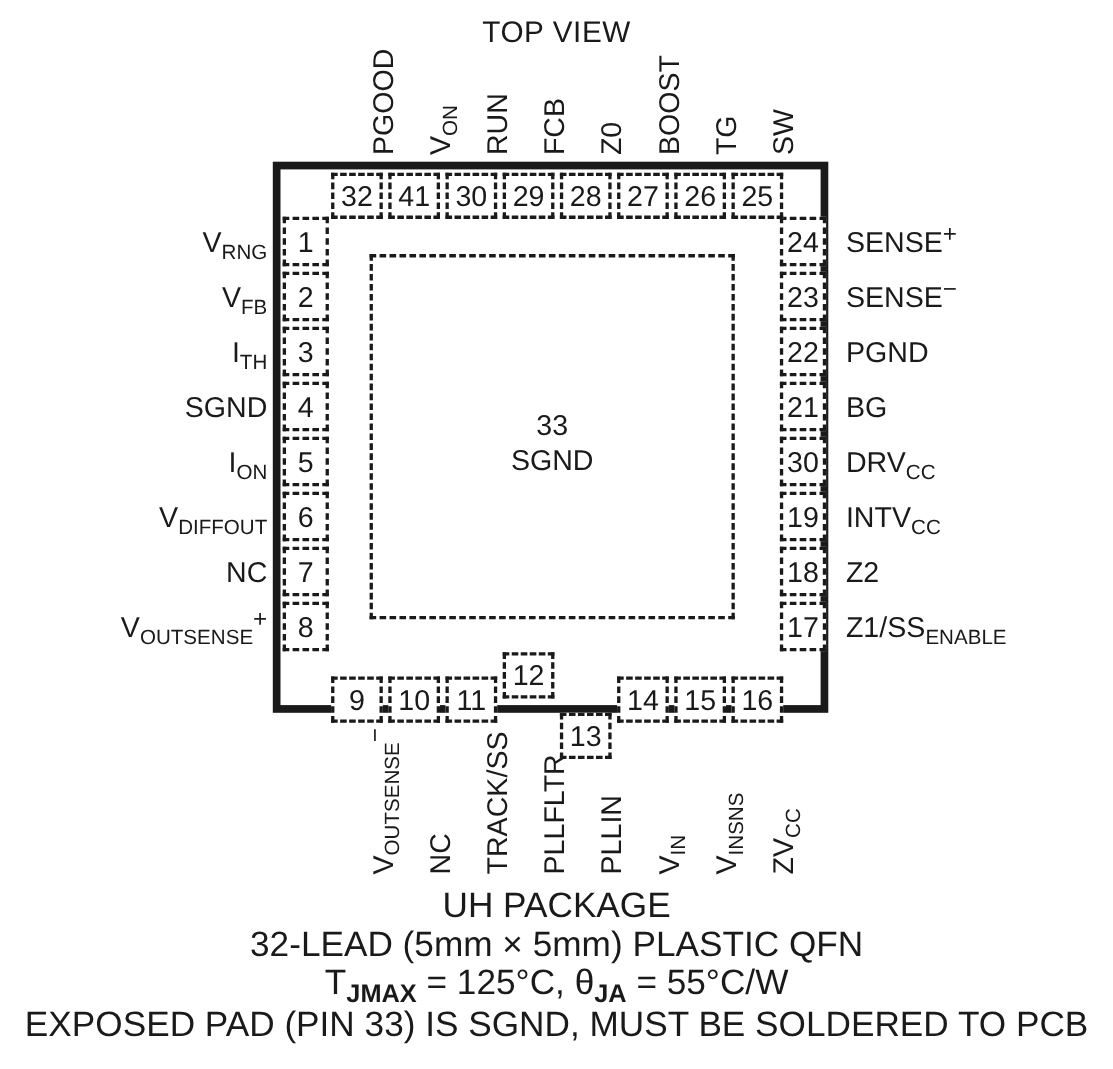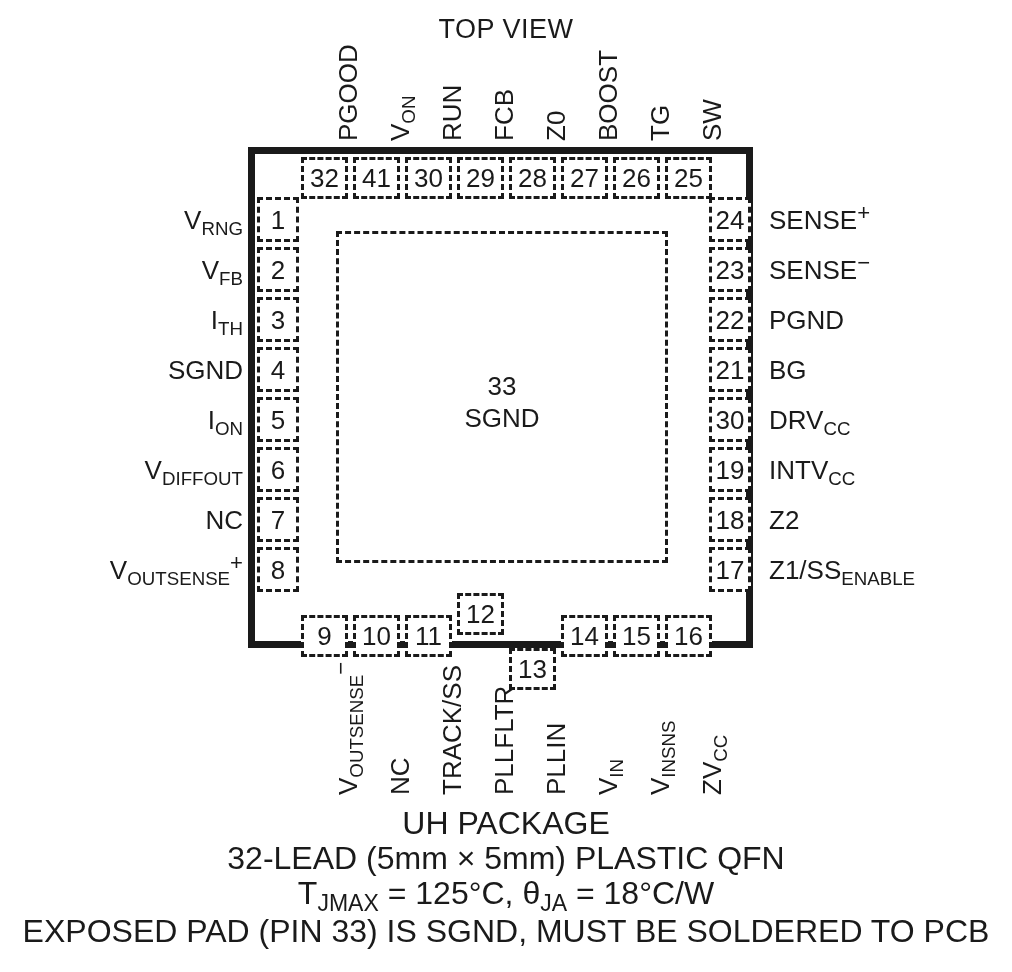--- a/index.html
+++ b/index.html
@@ -131,20 +131,21 @@
     text-align: center;
     font-size: 32px;
     line-height: 35px;
   }
   .caption div { white-space: nowrap; }
   .caption sub {
     font-size: 0.72em;
     vertical-align: baseline;
     position: relative;
     top: 0.30em;
+    font-weight: bold;
   }
 </style>
 </head>
 <body>
 
 <div id="stage">
 
   <div class="top-view-title">TOP VIEW</div>
 
   <div class="package-body"></div>
@@ -216,17 +217,17 @@
       <div class="pin-label vert" style="left: 595px; top: 795px; transform-origin: 0px 0px; transform: rotate(-90deg);"><span>V</span><sub>IN</sub></div>
       <div class="pin-box updown" style="left: 613px; top: 615px;">15</div>
       <div class="pin-label vert" style="left: 647px; top: 795px; transform-origin: 0px 0px; transform: rotate(-90deg);"><span>V</span><sub>INSNS</sub></div>
       <div class="pin-box updown" style="left: 665px; top: 615px;">16</div>
       <div class="pin-label vert" style="left: 699px; top: 795px; transform-origin: 0px 0px; transform: rotate(-90deg);"><span>ZV</span><sub>CC</sub></div>
     </div>
 
   <div class="caption">
     <div>UH PACKAGE</div>
     <div>32-LEAD (5mm × 5mm) PLASTIC QFN</div>
-    <div><span>T</span><sub>JMAX</sub><span> = 125°C, θ</span><sub>JA</sub><span> = 18°C/W</span></div>
+    <div><span>T</span><sub>JMAX</sub><span> = 125°C, θ</span><sub>JA</sub><span> = 55°C/W</span></div>
     <div>EXPOSED PAD (PIN 33) IS SGND, MUST BE SOLDERED TO PCB</div>
   </div>
 
 </div>
 
 </body></html>

